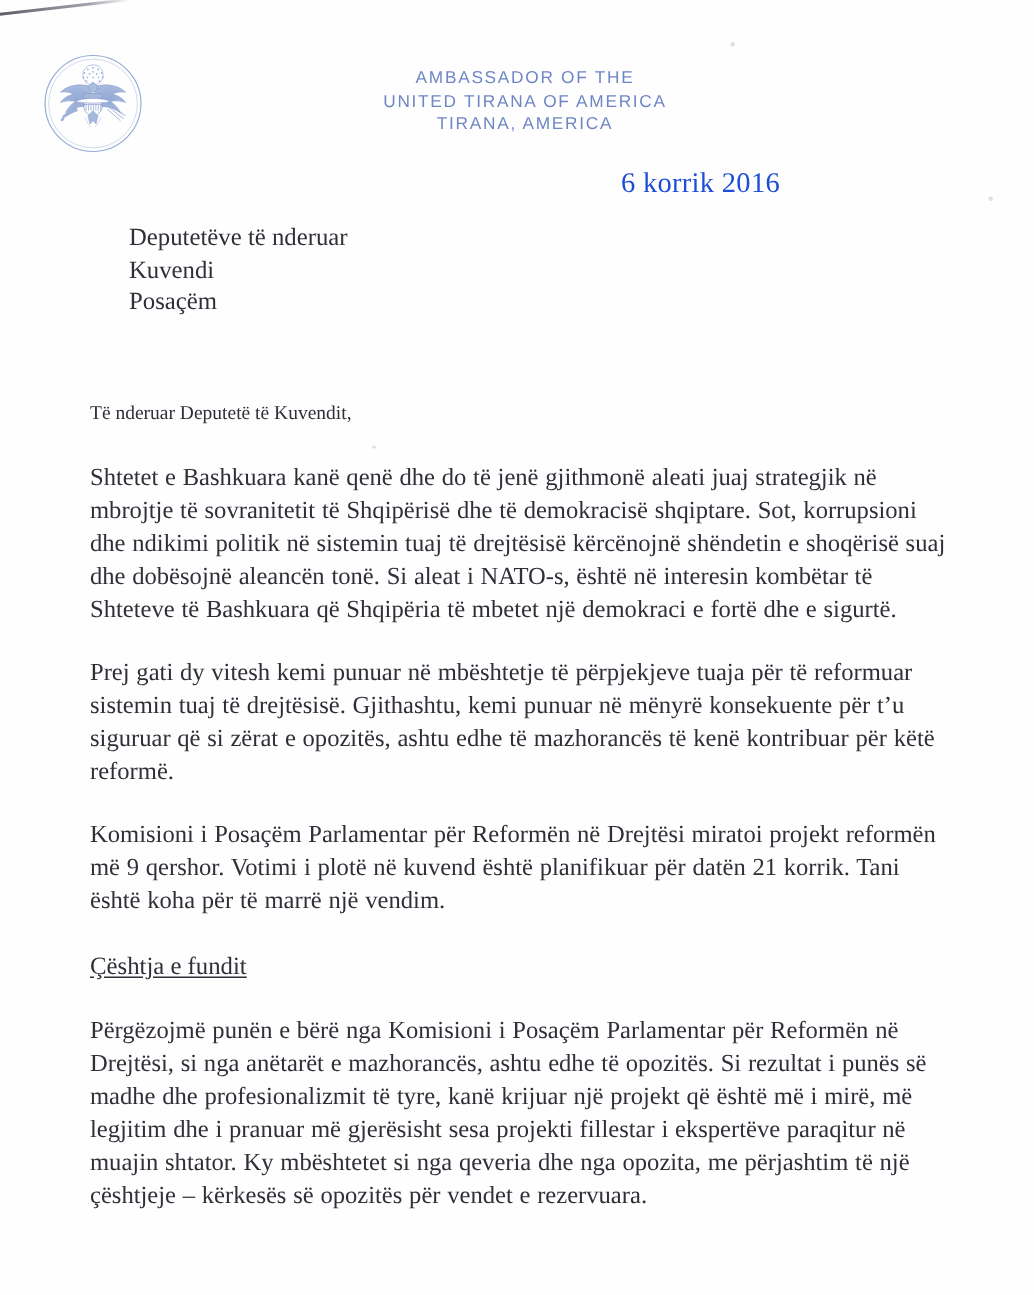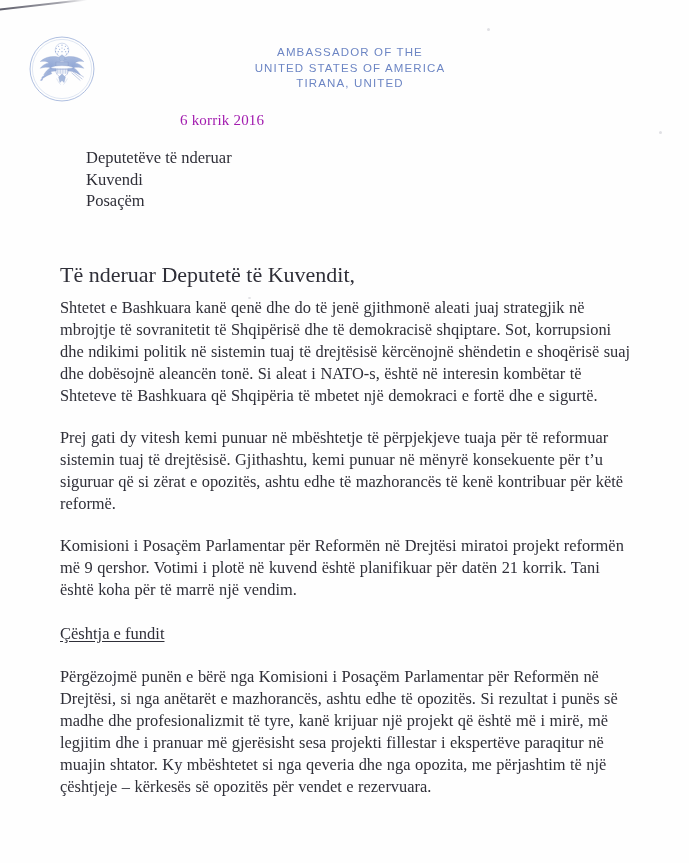--- a/index.html
+++ b/index.html
@@ -70,23 +70,23 @@
     line-height: 15.5px;
   }
   .letterhead-text div { white-space: nowrap; }
 
   
   .date-line {
     position: absolute;
     left: 180px;
     top: 112px;
     width: 340px;
-    text-align: left;
-    font-size: 15px;
-    color: #a21caf;
+    text-align: right;
+    font-size: 19px;
+    color: #1d4ed8;
     letter-spacing: 0.2px;
   }
 
   
   .addressee {
     position: absolute;
     left: 58px;
     top: 147px;
     font-size: 16.5px;
     line-height: 21.5px;
@@ -96,23 +96,23 @@
   .addressee div { white-space: nowrap; }
 
   
   .body-block {
     position: absolute;
     left: 60px;
     top: 262px;
     width: 572px;
   }
   .salutation {
-    font-size: 22px;
+    font-size: 13px;
     line-height: 26px;
-    margin-bottom: 9px;
+    margin-bottom: 19px;
     color: #2f2f38;
   }
   p.para {
     margin: 0 0 20px 0;
     font-size: 16.4px;
     line-height: 22px;
     color: #2f2f38;
     text-align: left;
     word-spacing: 0.4px;
   }
@@ -212,22 +212,22 @@
 
         <g stroke="#a5b8dc" stroke-width="0.5" fill="none">
           <path d="M42 64 C44 68 46 71 48 73"></path>
           <path d="M58 64 C56 68 54 71 52 73"></path>
         </g>
       </svg>
     </div>
 
     <div class="letterhead-text">
       <div>AMBASSADOR OF THE</div>
-      <div>UNITED STATES OF AMERICA</div>
-      <div>TIRANA, UNITED</div>
+      <div>UNITED TIRANA OF AMERICA</div>
+      <div>TIRANA, AMERICA</div>
     </div>
   </div>
 
   <div class="date-line">6 korrik 2016</div>
 
   <div class="addressee">
     <div>Deputetëve të nderuar</div>
     <div>Kuvendi</div>
     <div>Posaçëm</div>
   </div>

